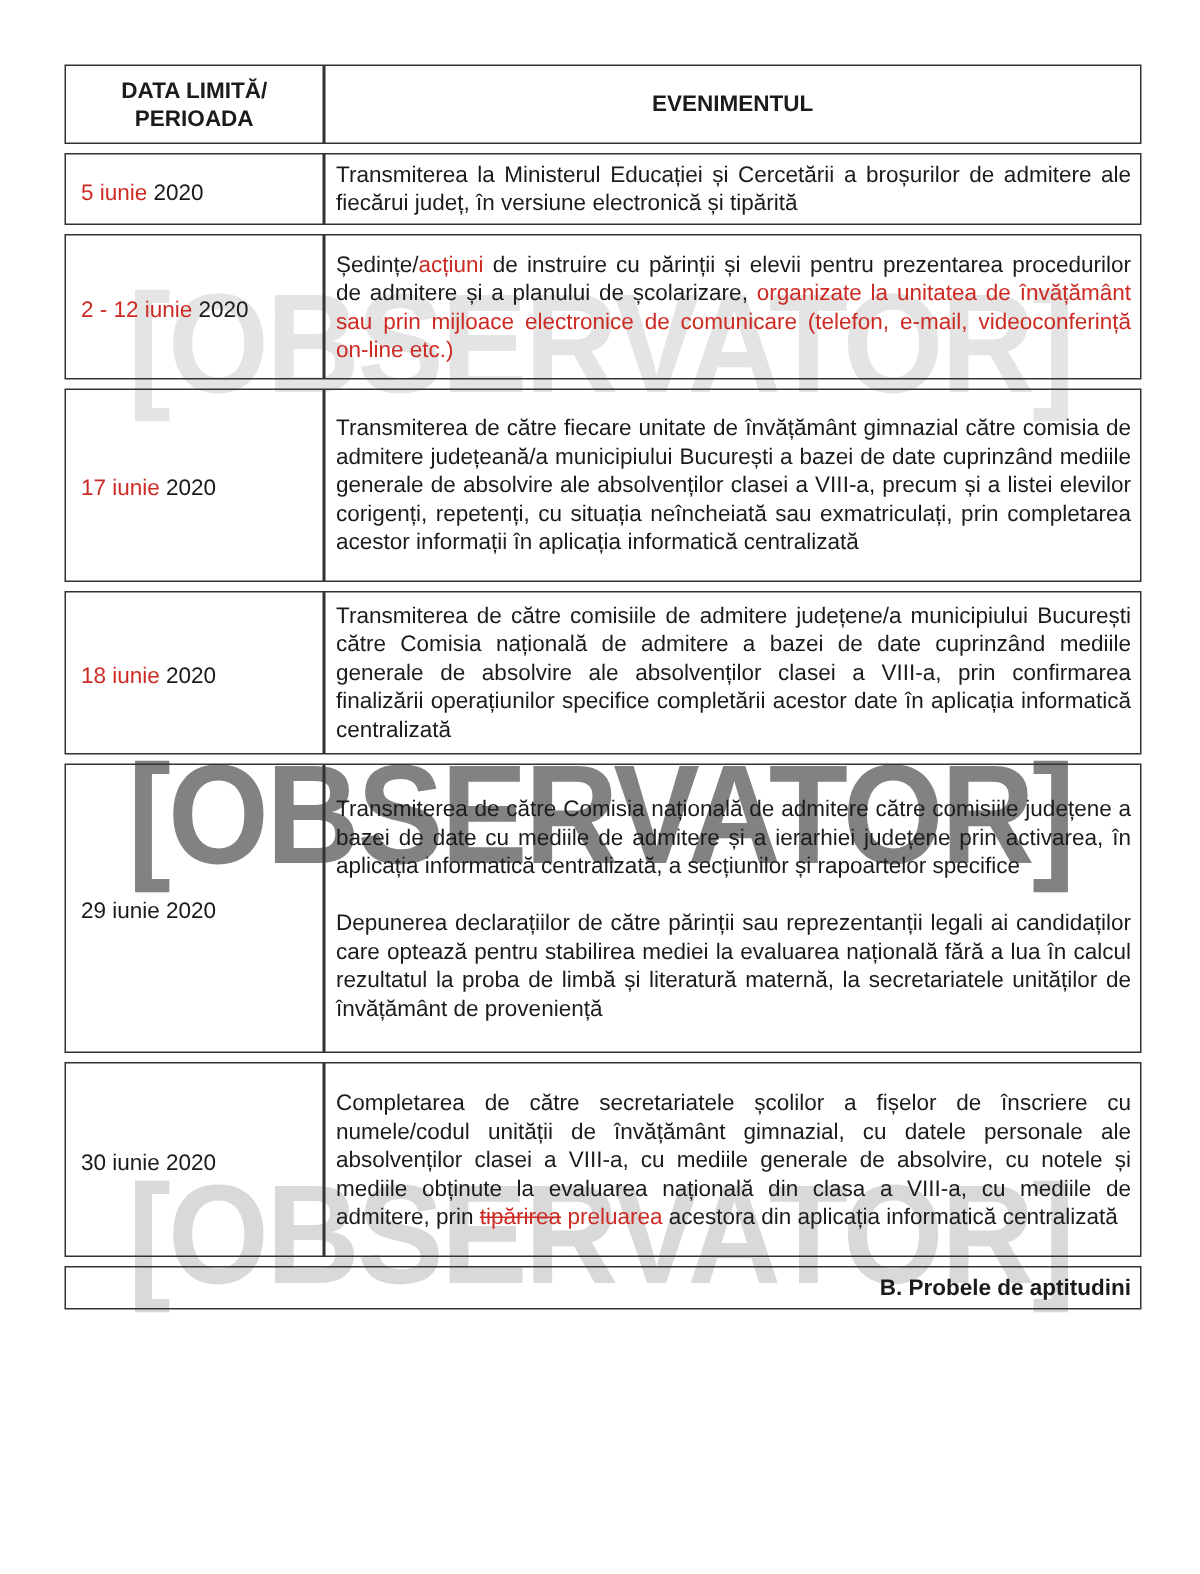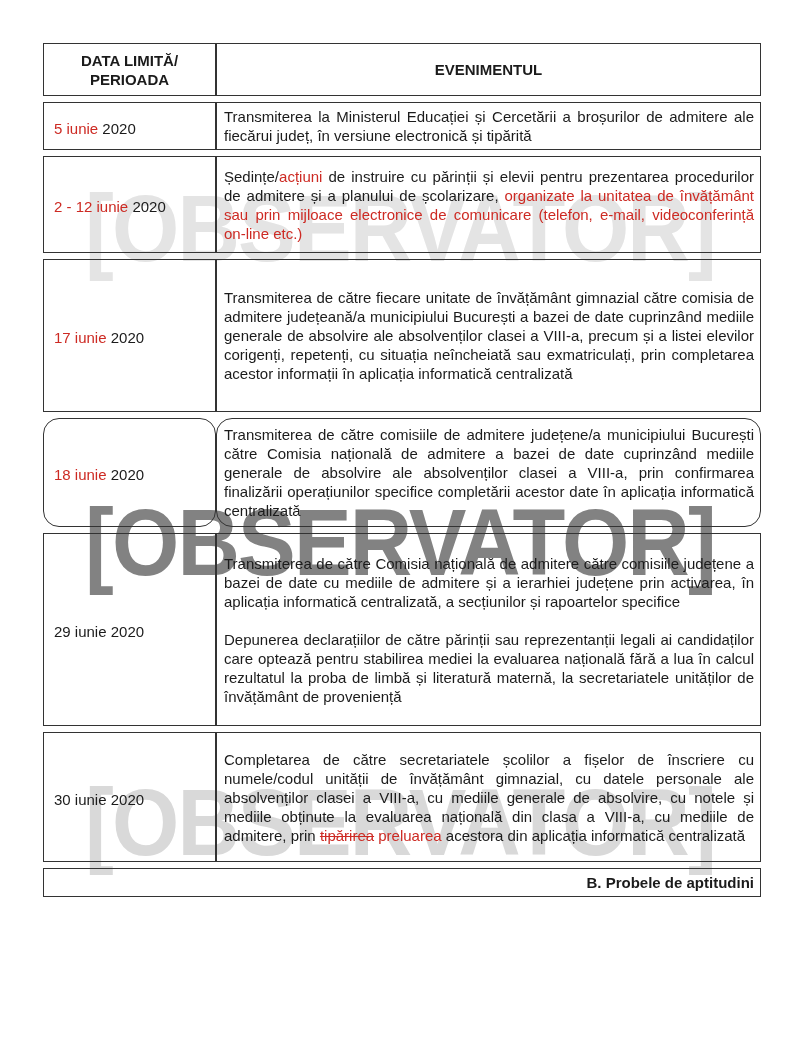--- a/index.html
+++ b/index.html
@@ -64,22 +64,22 @@
   }
   td.section-cell{
     font-weight:bold;
     text-align:right;
     padding:4px 6px;
   }
   
   tr.rh  td{height:53px;}
   tr.r1  td{height:48px;}
   tr.r2  td{height:97px;}
-  tr.r3  td{height:153px;margin-left:42px;}
-  tr.r4  td{height:109px;border-radius:16px;}
+  tr.r3  td{height:129px;margin-left:42px;}
+  tr.r4  td{height:109px;}
   tr.r5  td{height:193px;}
   tr.r6  td{height:130px;}
   tr.r7  td{height:90px;}
   tr.rsec td{height:27px;}
   tr.r8  td{height:44px;}
   
   .seg-n{color:inherit;}
   .seg-r{color:var(--red,#cd2a23);}
   .seg-rs{color:var(--red,#cd2a23);text-decoration:line-through;}
   .para + .para{margin-top:19px;}

